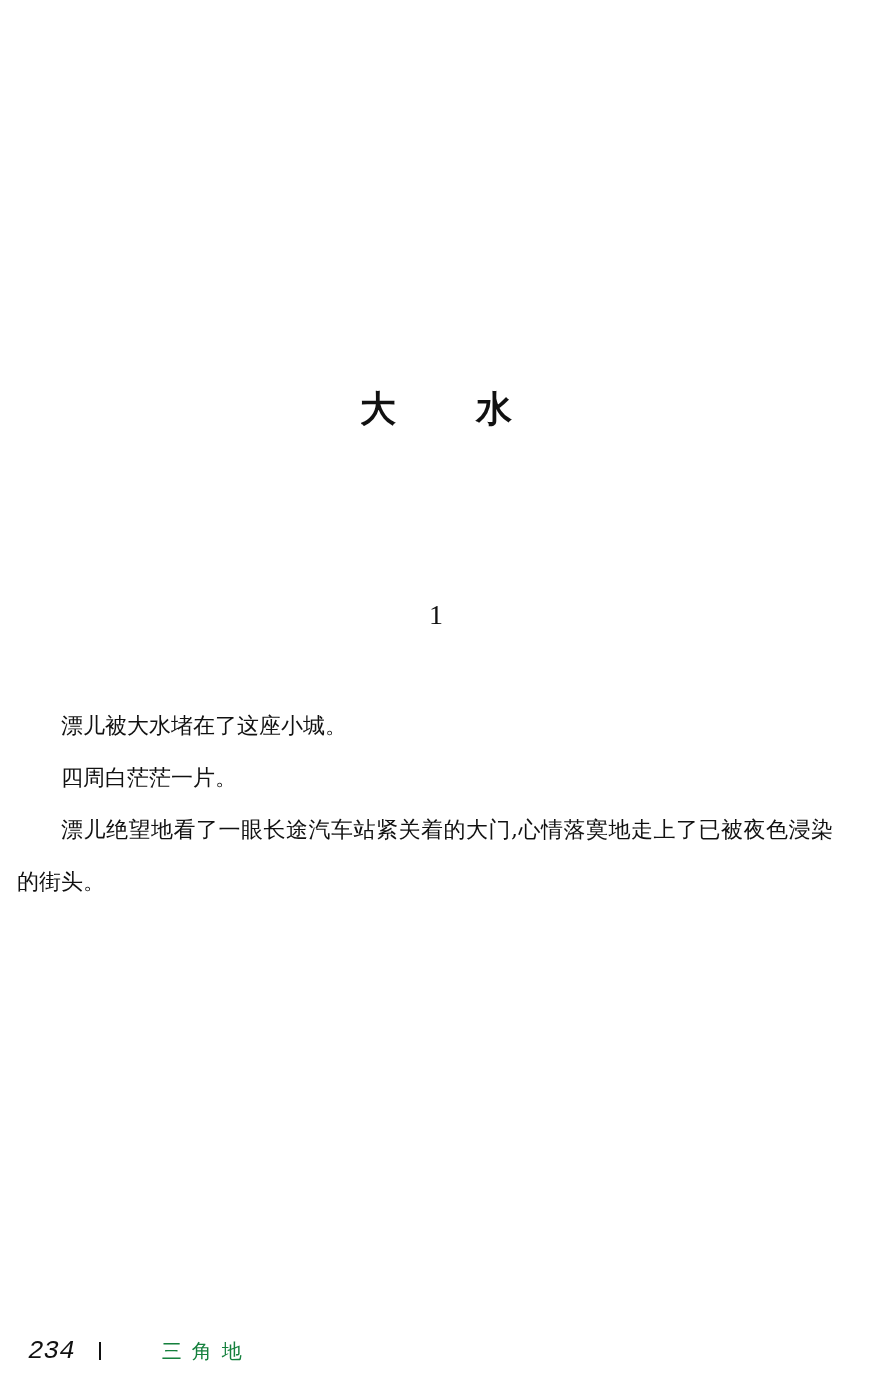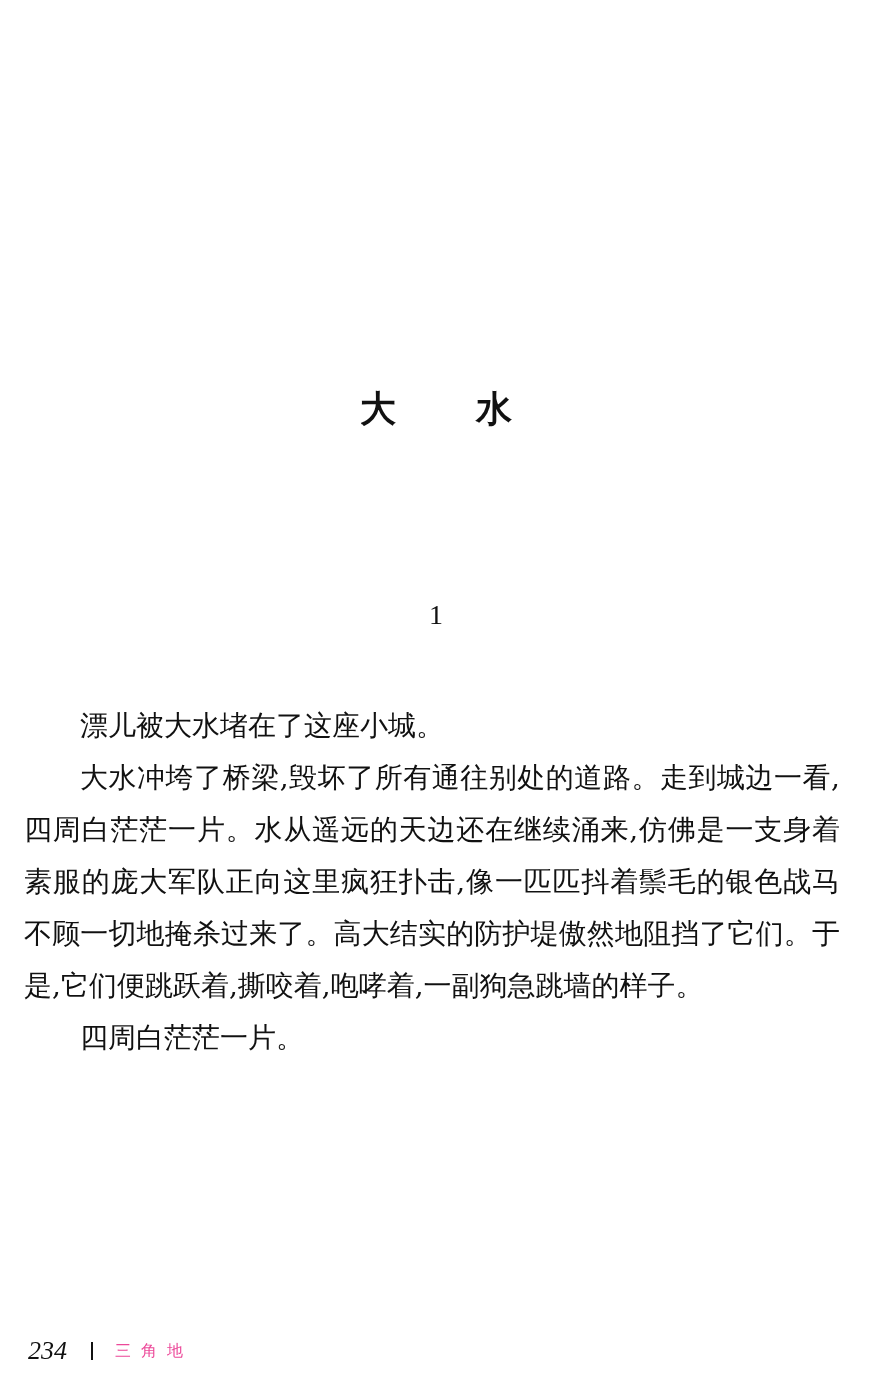--- a/index.html
+++ b/index.html
@@ -40,73 +40,74 @@
       left: 0;
       width: 872px;
       text-align: center;
       font-family: "Liberation Serif", serif;
       font-size: 28px;
       line-height: 34px;
     }
     .body-text {
       position: absolute;
       top: 700px;
-      left: 24px;
+      left: 17px;
       width: 816px;
-      font-size: 28px;
+      font-size: 22px;
       line-height: 52px;
     }
     .para {
       margin: 0;
       text-indent: 2em;
       text-align: justify;
       text-align-last: left;
       word-break: break-all;
     }
     .footer {
       position: absolute;
       top: 1334px;
       left: 28px;
       height: 34px;
       display: flex;
       align-items: center;
     }
     .page-number {
-      font-family: Liberation Serif, serif;
+      font-family: Liberation Mono, monospace;
       font-style: italic;
       font-size: 26px;
       line-height: 34px;
     }
     .footer-divider {
       display: inline-block;
       width: 2px;
       height: 18px;
       background: #111111;
       margin: 0 22px 0 24px;
     }
     .book-title {
       font-family: "DejaVu Sans", "Liberation Sans", sans-serif;
-      font-size: 16px;
+      font-size: 20px;
       letter-spacing: 10px;
       line-height: 34px;
-      color: #ec4899;
+      color: #15803d;
+      margin-left: 39px;
     }
   </style>
 </head>
 <body>
 
 <div class="chapter-title">
   <span class="ch">大</span><span class="gap"></span><span class="ch">水</span>
 </div>
 
 <div class="section-number">1</div>
 
 <div class="body-text">
   <p class="para">漂儿被大水堵在了这座小城。</p>
-  <p class="para">大水冲垮了桥梁,毁坏了所有通往别处的道路。走到城边一看,四周白茫茫一片。水从遥远的天边还在继续涌来,仿佛是一支身着素服的庞大军队正向这里疯狂扑击,像一匹匹抖着鬃毛的银色战马不顾一切地掩杀过来了。高大结实的防护堤傲然地阻挡了它们。于是,它们便跳跃着,撕咬着,咆哮着,一副狗急跳墙的样子。</p>
   <p class="para">四周白茫茫一片。</p>
+  <p class="para">漂儿绝望地看了一眼长途汽车站紧关着的大门,心情落寞地走上了已被夜色浸染的街头。</p>
 </div>
 
 <div class="footer">
   <span class="page-number">234</span>
   <span class="footer-divider"></span>
   <span class="book-title">三角地</span>
 </div>
 
 </body></html>

